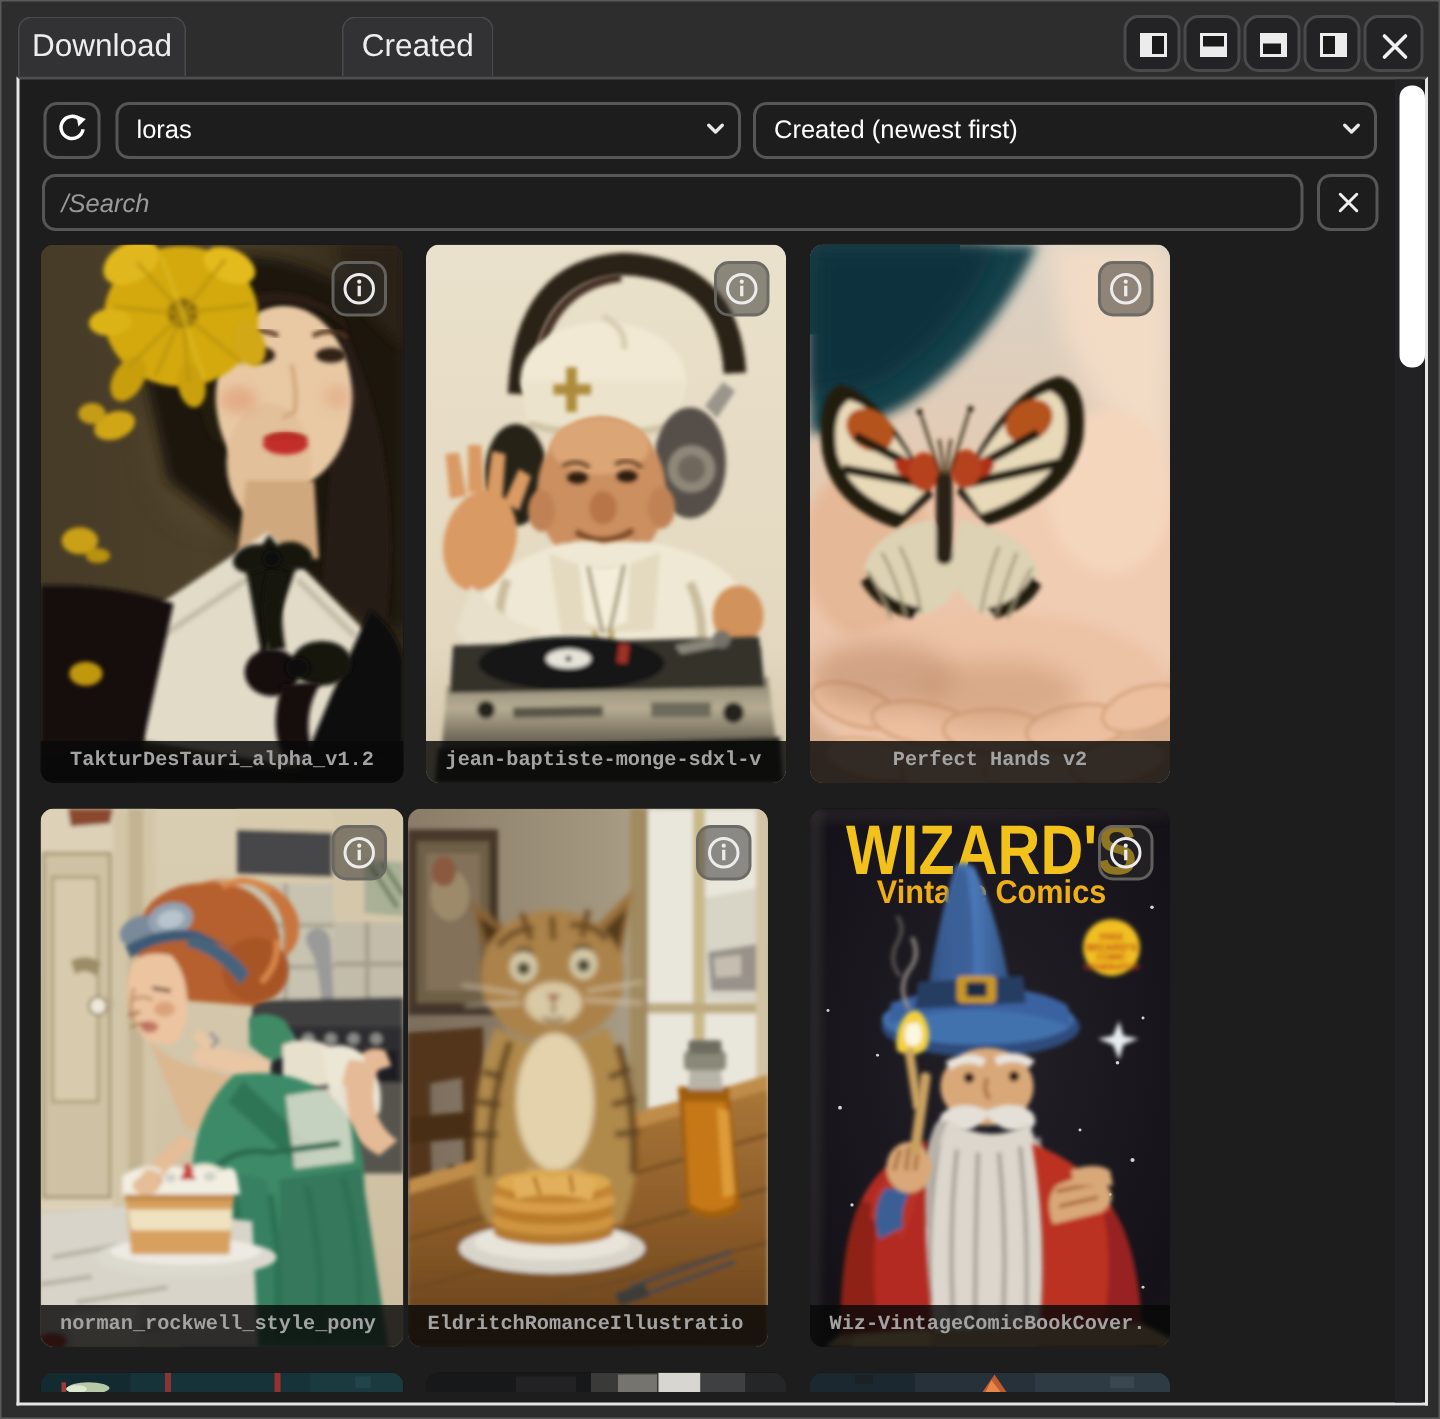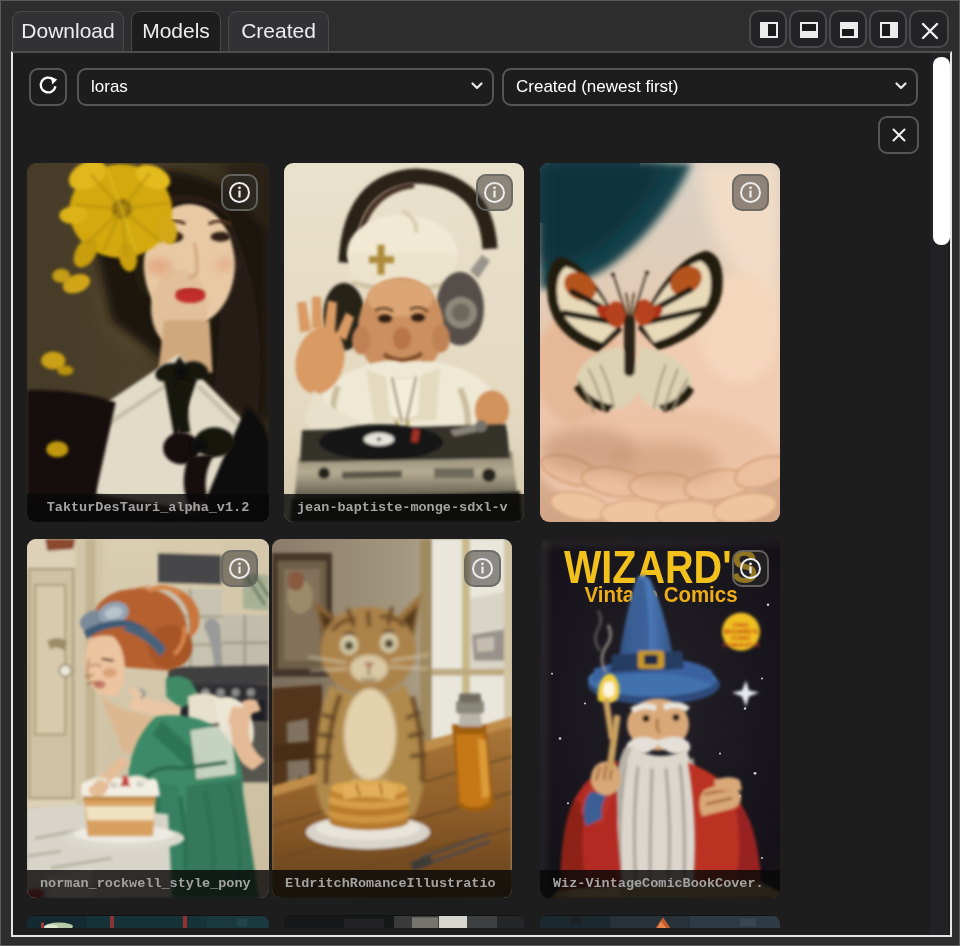--- a/index.html
+++ b/index.html
@@ -58,21 +58,20 @@
   #card5 { left:259px; top:486px; }
   #card6 { left:527px; top:486px; }
   #card7 { left:14px; top:862px; width:242px; height:13px; border-radius:9px 9px 0 0;}
   #card8 { left:271px; top:862px; height:13px; border-radius:9px 9px 0 0;}
   #card9 { left:527px; top:862px; height:13px; border-radius:9px 9px 0 0;}
 </style>
 </head>
 <body>
 <div id="win">
   <div id="tab1" class="tab">Download</div>
-  <div id="tab2" class="tab active">Models</div>
   <div id="tab3" class="tab">Created</div>
 
   <div id="wb1" class="wbtn">
       <svg width="20" height="20" viewBox="0 0 20 20">
     <rect x="1" y="2" width="18" height="16" fill="#ececec"></rect>
     <rect x="9" y="4" width="8" height="12" fill="#1a1a1a"></rect>
       </svg>
     </div>
   <div id="wb2" class="wbtn">
       <svg width="20" height="20" viewBox="0 0 20 20">
@@ -109,20 +108,23 @@
         <span class="seltext">loras</span>
       <svg class="chev" width="12" height="8" viewBox="0 0 12 8">
           <path d="M1.5 1.5 L6 6 L10.5 1.5" fill="none" stroke="#e8e8e8" stroke-width="2.2" stroke-linecap="round" stroke-linejoin="round"></path>
         </svg>
       </div>
     <div id="sel2" class="ctl">
         <span class="seltext" style="color:#ffffff">Created (newest first)</span>
       <svg class="chev" width="12" height="8" viewBox="0 0 12 8">
           <path d="M1.5 1.5 L6 6 L10.5 1.5" fill="none" stroke="#e8e8e8" stroke-width="2.2" stroke-linecap="round" stroke-linejoin="round"></path>
         </svg>
+      </div>
+    <div id="search" class="ctl">
+        <span class="ph">/Search</span>
       </div>
     <div id="clearx" class="ctl">
         <svg width="14" height="14" viewBox="0 0 14 14" style="position:absolute;left:12px;top:10px">
       <path d="M1.5 1.5 L12.5 12.5 M12.5 1.5 L1.5 12.5" stroke="#f0f0f0" stroke-width="2" stroke-linecap="round"></path>
         </svg>
       </div>
 
     <div id="sbtrack"></div>
     <div id="sbthumb"></div>
 
@@ -340,20 +342,21 @@
         <circle cx="107" cy="110" r="2" fill="#241a10"></circle>
       </g>
         </svg>
       <div class="info">
           <svg width="23" height="23" viewBox="0 0 23 23">
             <circle cx="11.5" cy="11.5" r="9.5" fill="none" stroke="#ececec" stroke-width="2"></circle>
             <rect x="10.4" y="9.5" width="2.2" height="7" fill="#ececec"></rect>
             <circle cx="11.5" cy="6.8" r="1.4" fill="#ececec"></circle>
           </svg>
         </div>
+      <div class="cap c">Perfect Hands v2</div>
       </div>
     <div id="card4" class="card">
         <svg class="art" width="100%" height="100%" viewBox="0 0 240 360" preserveAspectRatio="none">
       <defs>
         <linearGradient id="a4bg" x1="0" y1="0" x2="0" y2="1">
           <stop offset="0" stop-color="#d9cdb2"></stop>
               <stop offset="1" stop-color="#cbbc9e"></stop>
         </linearGradient>
       </defs>
       <rect width="240" height="360" fill="url(#a4bg)"></rect>

